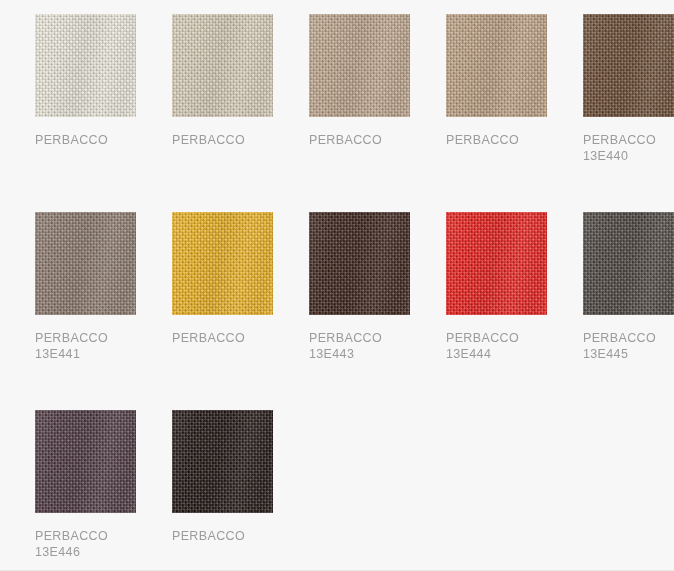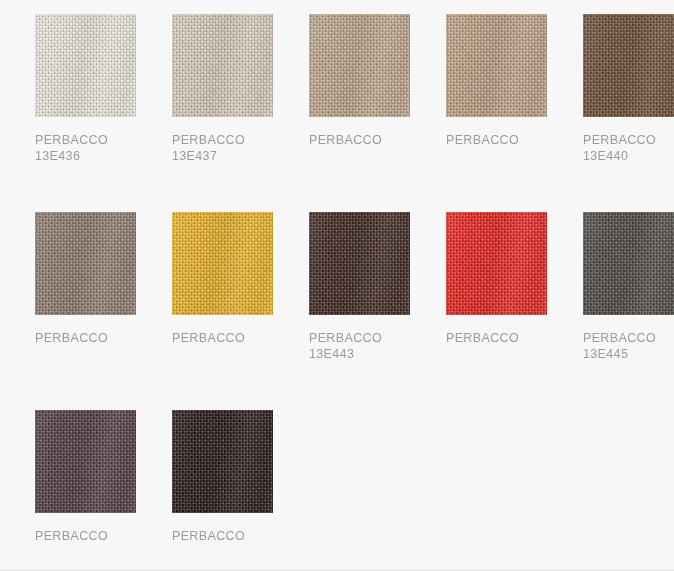--- a/index.html
+++ b/index.html
@@ -113,32 +113,30 @@
 
 <div id="swatch-grid">
     <div class="swatch-cell" style="left: 11px; top: 14px;">
       <div class="swatch-tile" style="background-color: rgb(241, 237, 224);">
         <div class="weave"></div>
         <div class="weave-coarse"></div>
         <div class="sheen"></div>
       </div>
       <div class="swatch-label">
         <span class="brand">PERBACCO</span>
-        <span class="code">13E436</span>
       </div>
     </div>
     <div class="swatch-cell" style="left: 148px; top: 14px;">
       <div class="swatch-tile" style="background-color: rgb(221, 210, 189);">
         <div class="weave"></div>
         <div class="weave-coarse"></div>
         <div class="sheen"></div>
       </div>
       <div class="swatch-label">
         <span class="brand">PERBACCO</span>
-        <span class="code">13E437</span>
       </div>
     </div>
     <div class="swatch-cell" style="left: 285px; top: 14px;">
       <div class="swatch-tile" style="background-color: rgb(194, 168, 142);">
         <div class="weave"></div>
         <div class="weave-coarse"></div>
         <div class="sheen"></div>
       </div>
       <div class="swatch-label">
         <span class="brand">PERBACCO</span>
@@ -166,20 +164,21 @@
       </div>
     </div>
     <div class="swatch-cell" style="left: 11px; top: 212px;">
       <div class="swatch-tile" style="background-color: rgb(141, 122, 109);">
         <div class="weave"></div>
         <div class="weave-coarse"></div>
         <div class="sheen"></div>
       </div>
       <div class="swatch-label">
         <span class="brand">PERBACCO</span>
+        <span class="code">13E441</span>
       </div>
     </div>
     <div class="swatch-cell" style="left: 148px; top: 212px;">
       <div class="swatch-tile" style="background-color: rgb(240, 181, 32);">
         <div class="weave"></div>
         <div class="weave-coarse"></div>
         <div class="sheen"></div>
       </div>
       <div class="swatch-label">
         <span class="brand">PERBACCO</span>
@@ -197,20 +196,21 @@
       </div>
     </div>
     <div class="swatch-cell" style="left: 422px; top: 212px;">
       <div class="swatch-tile" style="background-color: rgb(237, 28, 24);">
         <div class="weave"></div>
         <div class="weave-coarse"></div>
         <div class="sheen"></div>
       </div>
       <div class="swatch-label">
         <span class="brand">PERBACCO</span>
+        <span class="code">13E444</span>
       </div>
     </div>
     <div class="swatch-cell" style="left: 559px; top: 212px;">
       <div class="swatch-tile" style="background-color: rgb(74, 68, 63);">
         <div class="weave"></div>
         <div class="weave-coarse"></div>
         <div class="sheen"></div>
       </div>
       <div class="swatch-label">
         <span class="brand">PERBACCO</span>
@@ -218,20 +218,21 @@
       </div>
     </div>
     <div class="swatch-cell" style="left: 11px; top: 410px;">
       <div class="swatch-tile" style="background-color: rgb(76, 54, 64);">
         <div class="weave"></div>
         <div class="weave-coarse"></div>
         <div class="sheen"></div>
       </div>
       <div class="swatch-label">
         <span class="brand">PERBACCO</span>
+        <span class="code">13E446</span>
       </div>
     </div>
     <div class="swatch-cell" style="left: 148px; top: 410px;">
       <div class="swatch-tile" style="background-color: rgb(29, 18, 16);">
         <div class="weave"></div>
         <div class="weave-coarse"></div>
         <div class="sheen"></div>
       </div>
       <div class="swatch-label">
         <span class="brand">PERBACCO</span>

